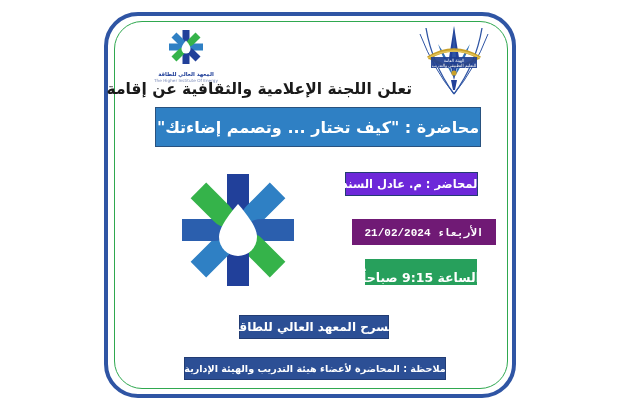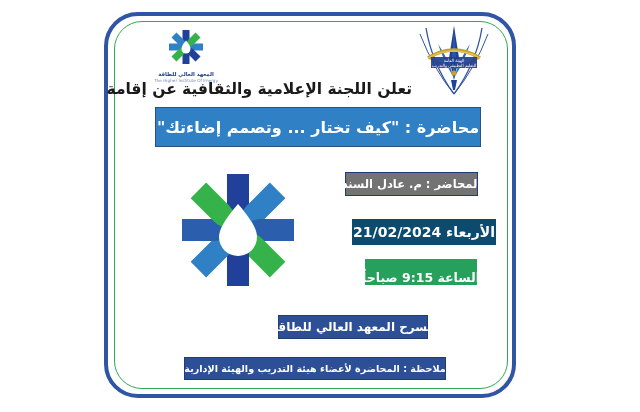--- a/index.html
+++ b/index.html
@@ -152,50 +152,50 @@
     direction: rtl;
     white-space: nowrap;
     color: #ffffff;
     font-weight: bold;
   }
   .badge-speaker {
     left: 345px;
     top: 172px;
     width: 133px;
     height: 24px;
-    background: #737373;
+    background: #6d28d9;
     border: 1.4px solid #223c73;
     font-size: 11.5px;
   }
   .badge-date {
     left: 352px;
     top: 219px;
     width: 144px;
     height: 26px;
-    background: #0c4a6e;
-    font-size: 14px;
+    background: #701a75;
+    font-size: 11px;
+    font-family: Liberation Mono, monospace;
   }
   .badge-time {
     left: 365px;
     top: 259px;
     width: 112px;
     height: 26px;
     background: #27a05c;
     font-size: 12.5px;
     align-items: flex-end;
   }
   .badge-venue {
     left: 239px;
     top: 315px;
     width: 150px;
     height: 24px;
     background: #2c4f95;
     border: 1.4px solid #223c73;
     font-size: 12px;
-    margin-left: 39px;
   }
   .badge-note {
     left: 184px;
     top: 357px;
     width: 262px;
     height: 23px;
     background: #2c4f95;
     border: 1.2px solid #223c73;
     font-size: 9.6px;
     font-weight: bold;

